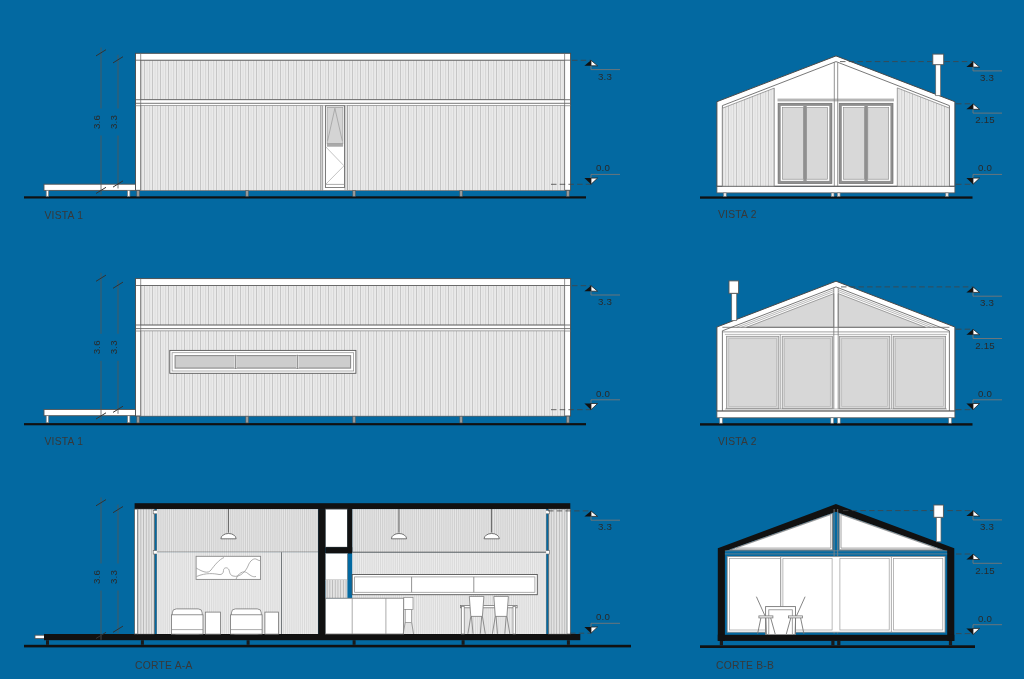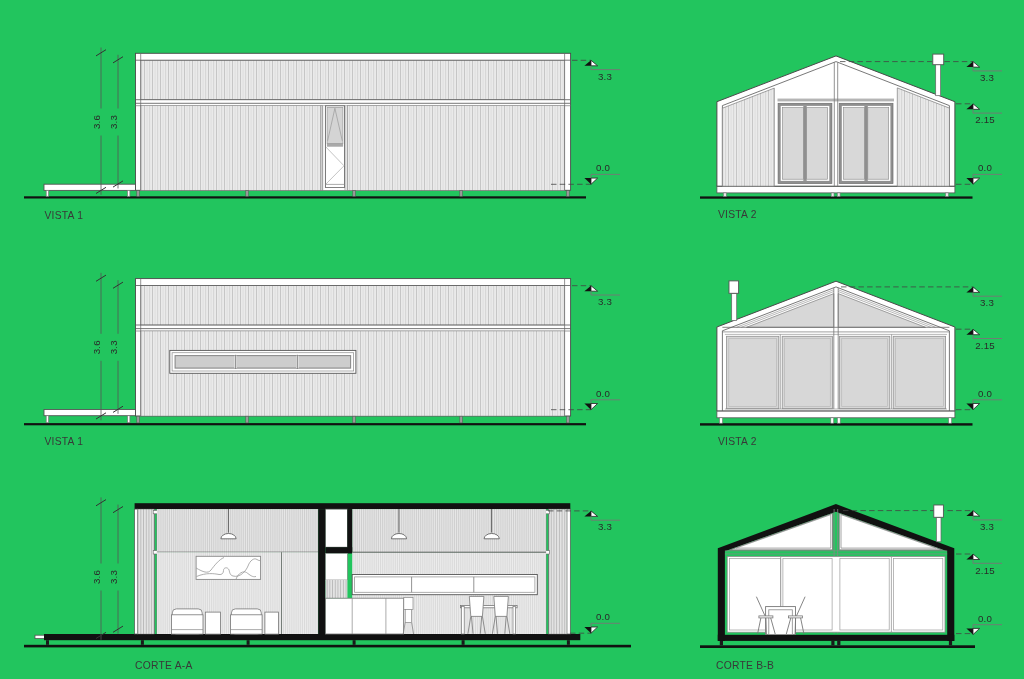--- a/index.html
+++ b/index.html
@@ -1,16 +1,16 @@
 <!DOCTYPE html>
 <html><head>
 <meta charset="utf-8">
 <style>
   html,body{margin:0;padding:0;background:#ffffff;}
-  #page{position:relative;width:1024px;height:679px;background:#22c55e;overflow:hidden;}
+  #page{position:relative;width:1024px;height:679px;background:#0369a1;overflow:hidden;}
   text{font-family:"Liberation Sans",sans-serif;}
   .lbl{font-size:10.3px;letter-spacing:0.25px;fill:#383838;}
   .num{font-size:9.7px;letter-spacing:0.2px;fill:#2a2a2a;}
   .dim{font-size:9.7px;letter-spacing:0.2px;fill:#2a2a2a;}
 </style>
 </head>
 <body>
 <div id="page">
 <svg width="1024" height="679" viewBox="0 0 1024 679" xmlns="http://www.w3.org/2000/svg">
 <defs>

